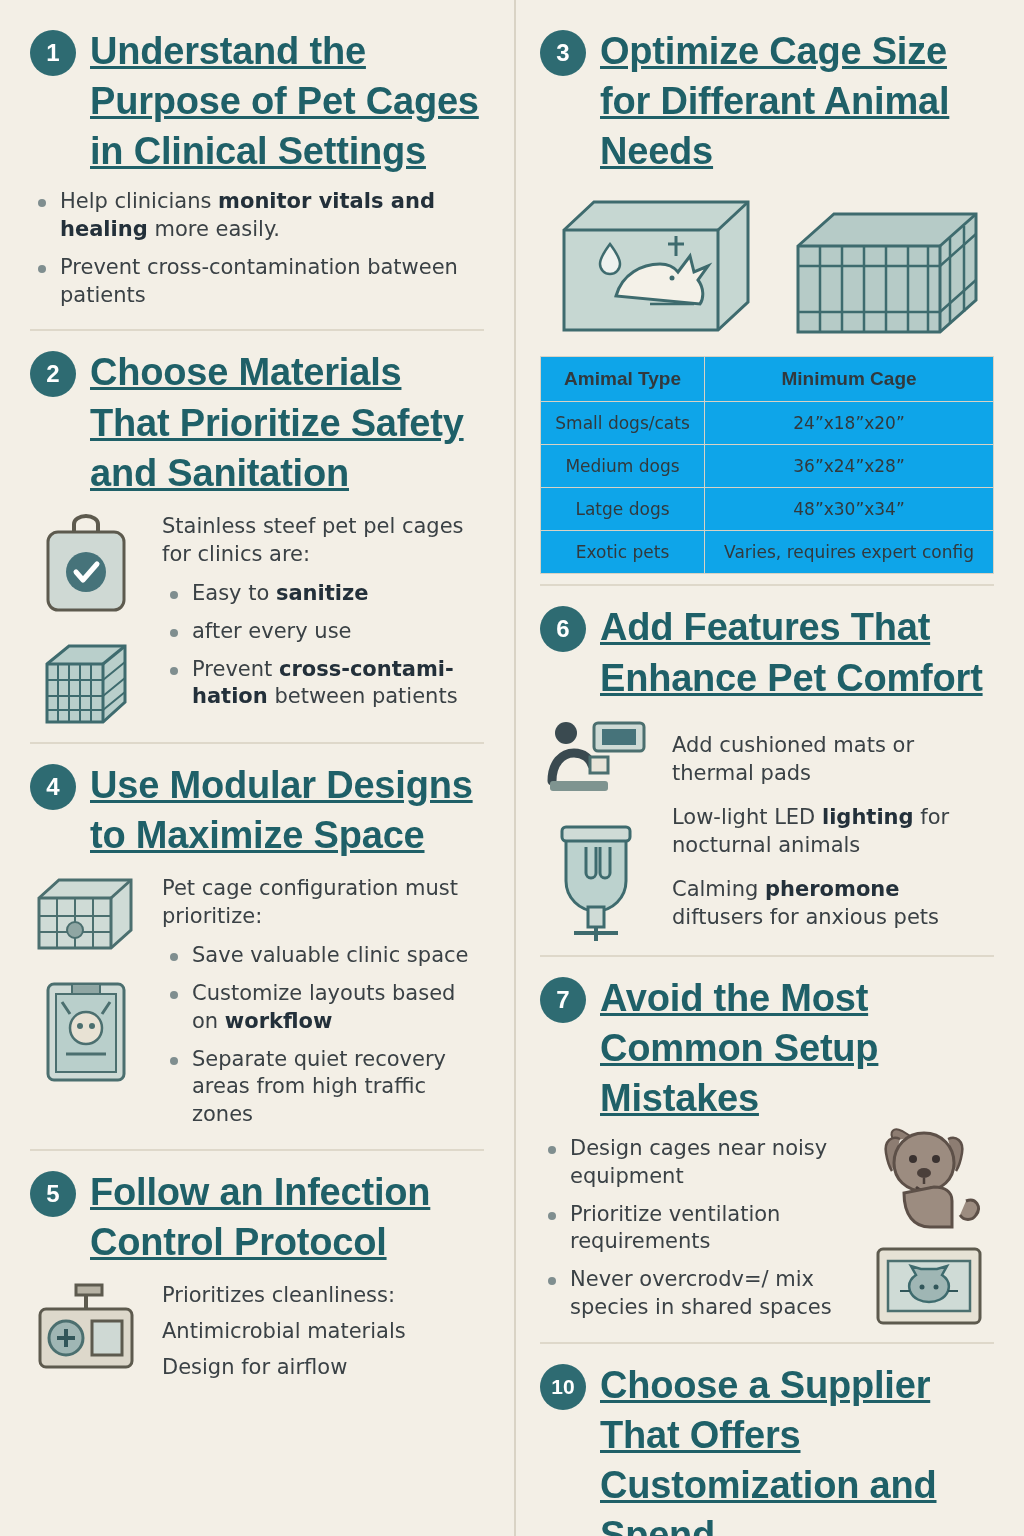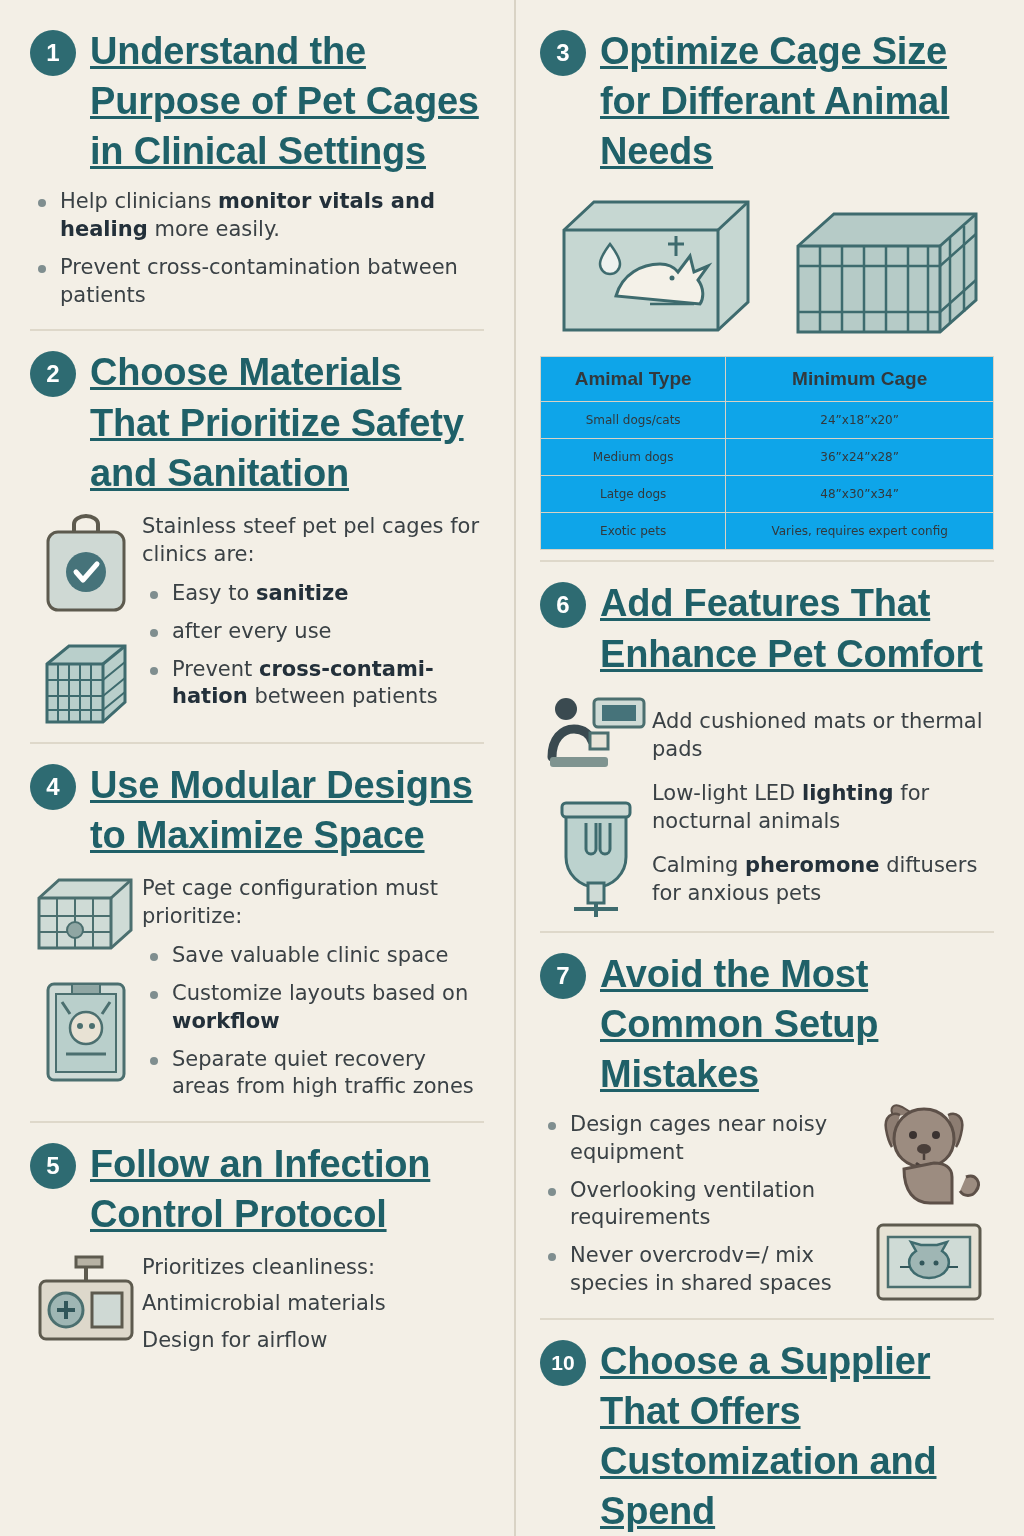--- a/index.html
+++ b/index.html
@@ -95,21 +95,21 @@
     position: absolute;
     left: 8px;
     top: 11px;
     width: 8px;
     height: 8px;
     border-radius: 50%;
     background: #7f8e8f;
   }
   b, .b { font-weight: bold; color: #23303a; }
 
-  .rowflex { display: flex; gap: 0; align-items: flex-start; margin-top: 12px; }
+  .rowflex { display: flex; gap: 20px; align-items: flex-start; margin-top: 12px; }
   .icons-col { flex: 0 0 auto; width: 112px; display: flex; flex-direction: column; gap: 14px; align-items: center; }
   .text-col { flex: 1 1 auto; }
   .lead {
     font-size: 21px;
     line-height: 1.34;
     color: #3a4145;
     margin: 2px 0 8px 0;
   }
   .para {
     font-size: 21px;
@@ -130,21 +130,21 @@
     border: 1px solid #d8d2c4;
     padding: 11px 8px;
     text-align: center;
     color: #32393d;
   }
   table.cage th {
     font-weight: bold;
     font-family: "Liberation Sans", sans-serif;
     font-size: 19px;
   }
-  table.cage td { font-size: 12px; }
+  table.cage td { font-size: 17px; }
 
   
   .illus { display: block; }
   .illus-row { display: flex; gap: 26px; justify-content: center; align-items: flex-end; margin-top: 8px; }
 </style>
 </head>
 <body>
 
 <div class="page">
 
@@ -360,21 +360,21 @@
     </div>
 
     <div class="sec" style="position:relative;">
       <div class="sec-head">
         <div class="num">7</div>
         <div class="title">Avoid the Most Common Setup Mistakes</div>
       </div>
       <div style="display:flex; align-items:flex-start;">
         <ul class="bul" style="flex:1 1 auto; max-width:330px;">
           <li>Design cages near noisy equipment</li>
-          <li>Overlooking ventilation requirements</li>
+          <li>Prioritize ventilation requirements</li>
           <li>Never overcrodv=/ mix species in shared spaces</li>
         </ul>
         <div style="flex:0 0 auto; width:130px; display:flex; flex-direction:column; align-items:center; gap:6px;">
           <svg class="illus" width="118" height="110" viewBox="0 0 118 110">
             <path d="M24 18 c-6 -10 0 -14 8 -10 l10 6" fill="#8d7d72" stroke="#5d5048" stroke-width="2"></path>
             <path d="M30 16 c-8 -4 -16 2 -14 14 c2 12 6 18 6 18" fill="#8d7d72" stroke="#5d5048" stroke-width="2.5"></path>
             <path d="M78 16 c8 -4 16 2 14 14 c-2 12 -6 18 -6 18" fill="#8d7d72" stroke="#5d5048" stroke-width="2.5"></path>
             <path d="M54 10 c-18 0 -30 14 -30 30 c0 16 12 28 30 28 c18 0 30 -12 30 -28 c0 -16 -12 -30 -30 -30 z" fill="#9c8c80" stroke="#5d5048" stroke-width="3"></path>
             <circle cx="43" cy="36" r="4" fill="#3a3230"></circle>
             <circle cx="66" cy="36" r="4" fill="#3a3230"></circle>

